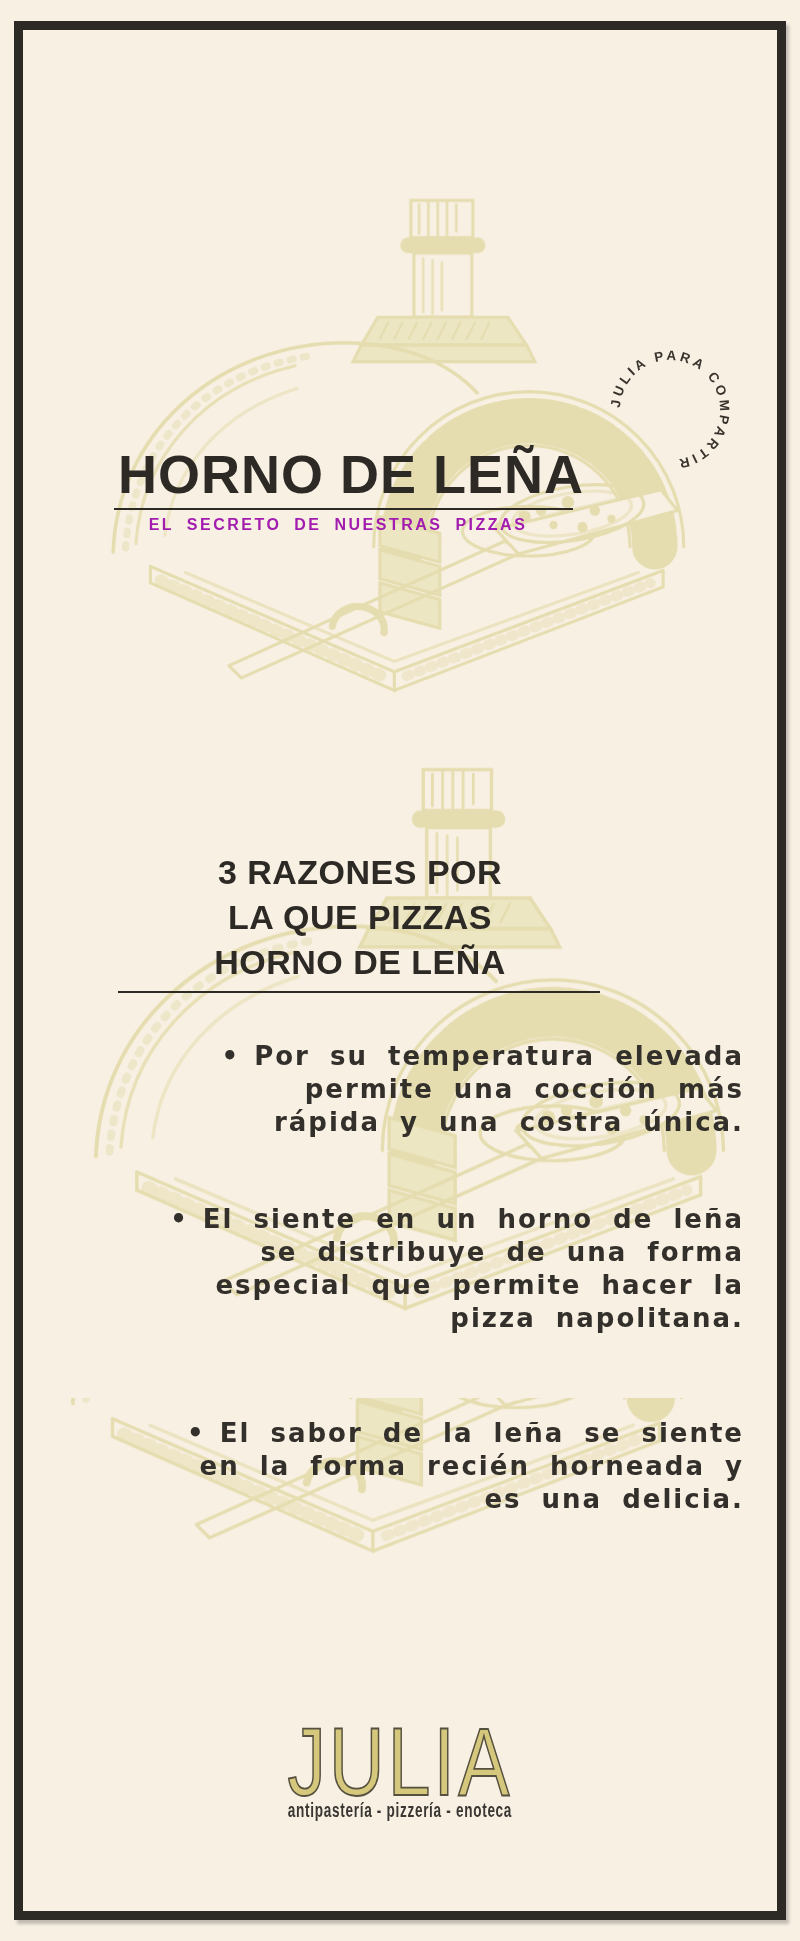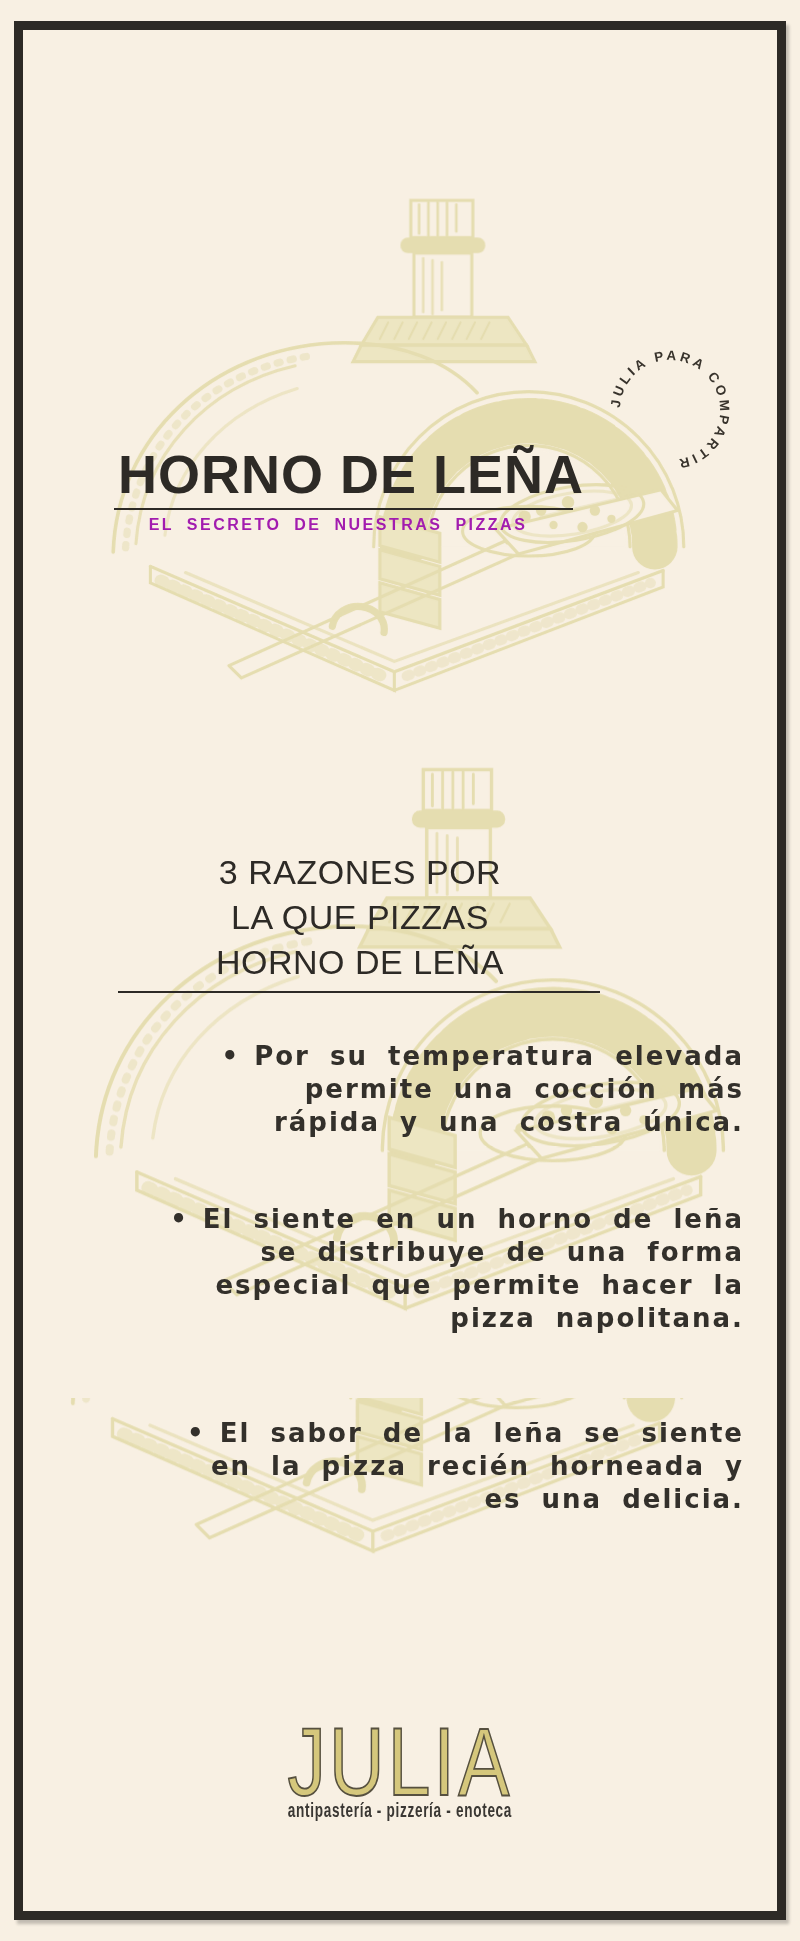--- a/index.html
+++ b/index.html
@@ -10,21 +10,21 @@
   .art{position:absolute;pointer-events:none;}
   .art svg{display:block;}
   .art-clip{position:absolute;overflow:hidden;pointer-events:none;}
   .stamp{position:absolute;left:604px;top:344px;width:132px;height:132px;}
   .hero-title{position:absolute;left:0;top:445px;width:702px;text-align:center;
               font-size:54px;font-weight:800;letter-spacing:1px;line-height:58px;color:#2d2a26;}
   .hero-line{position:absolute;left:114px;top:508px;width:459px;height:2px;background:#2d2a26;}
   .hero-sub{position:absolute;left:0;top:516px;width:676px;text-align:center;
             font-size:16px;font-weight:700;letter-spacing:2.5px;word-spacing:6px;color:#a21caf;}
   .sec-head{position:absolute;left:0;top:850px;width:720px;text-align:center;
-            font-size:34px;font-weight:400;line-height:45px;letter-spacing:.5px;color:#2d2a26;}
+            font-size:34px;font-weight:700;line-height:45px;letter-spacing:.5px;color:#2d2a26;}
   .sec-line{position:absolute;left:118px;top:991px;width:482px;height:2px;background:#2d2a26;}
   .bullets{position:absolute;left:0;width:744px;text-align:right;
            font-family:"DejaVu Sans",sans-serif;font-size:26px;font-weight:700;
            letter-spacing:2px;word-spacing:9px;line-height:33px;color:#33302b;}
   .b1{top:1040px;} .b2{top:1203px;} .b3{top:1417px;}
   .dot{margin-right:14px;}
   .logo{position:absolute;left:0;top:1712px;width:800px;text-align:center;
         font-size:96px;font-weight:400;letter-spacing:4px;line-height:100px;
         color:#d5c77c;-webkit-text-stroke:1.8px #56503f;
         transform:scaleX(.8);transform-origin:400px 50%;}
@@ -146,20 +146,20 @@
 
   <div class="bullets b2">
     <div><span class="dot">•</span><span>El siente en un horno de leña</span></div>
     <div>se distribuye de una forma</div>
     <div>especial que permite hacer la</div>
     <div>pizza napolitana.</div>
   </div>
 
   <div class="bullets b3">
     <div><span class="dot">•</span><span>El sabor de la leña se siente</span></div>
-    <div>en la pizza recién horneada y</div>
+    <div>en la forma recién horneada y</div>
     <div>es una delicia.</div>
   </div>
 
   <div class="logo">JULIA</div>
   <div class="tagline">antipastería - pizzería - enoteca</div>
 
 </div>
 
 </body></html>

